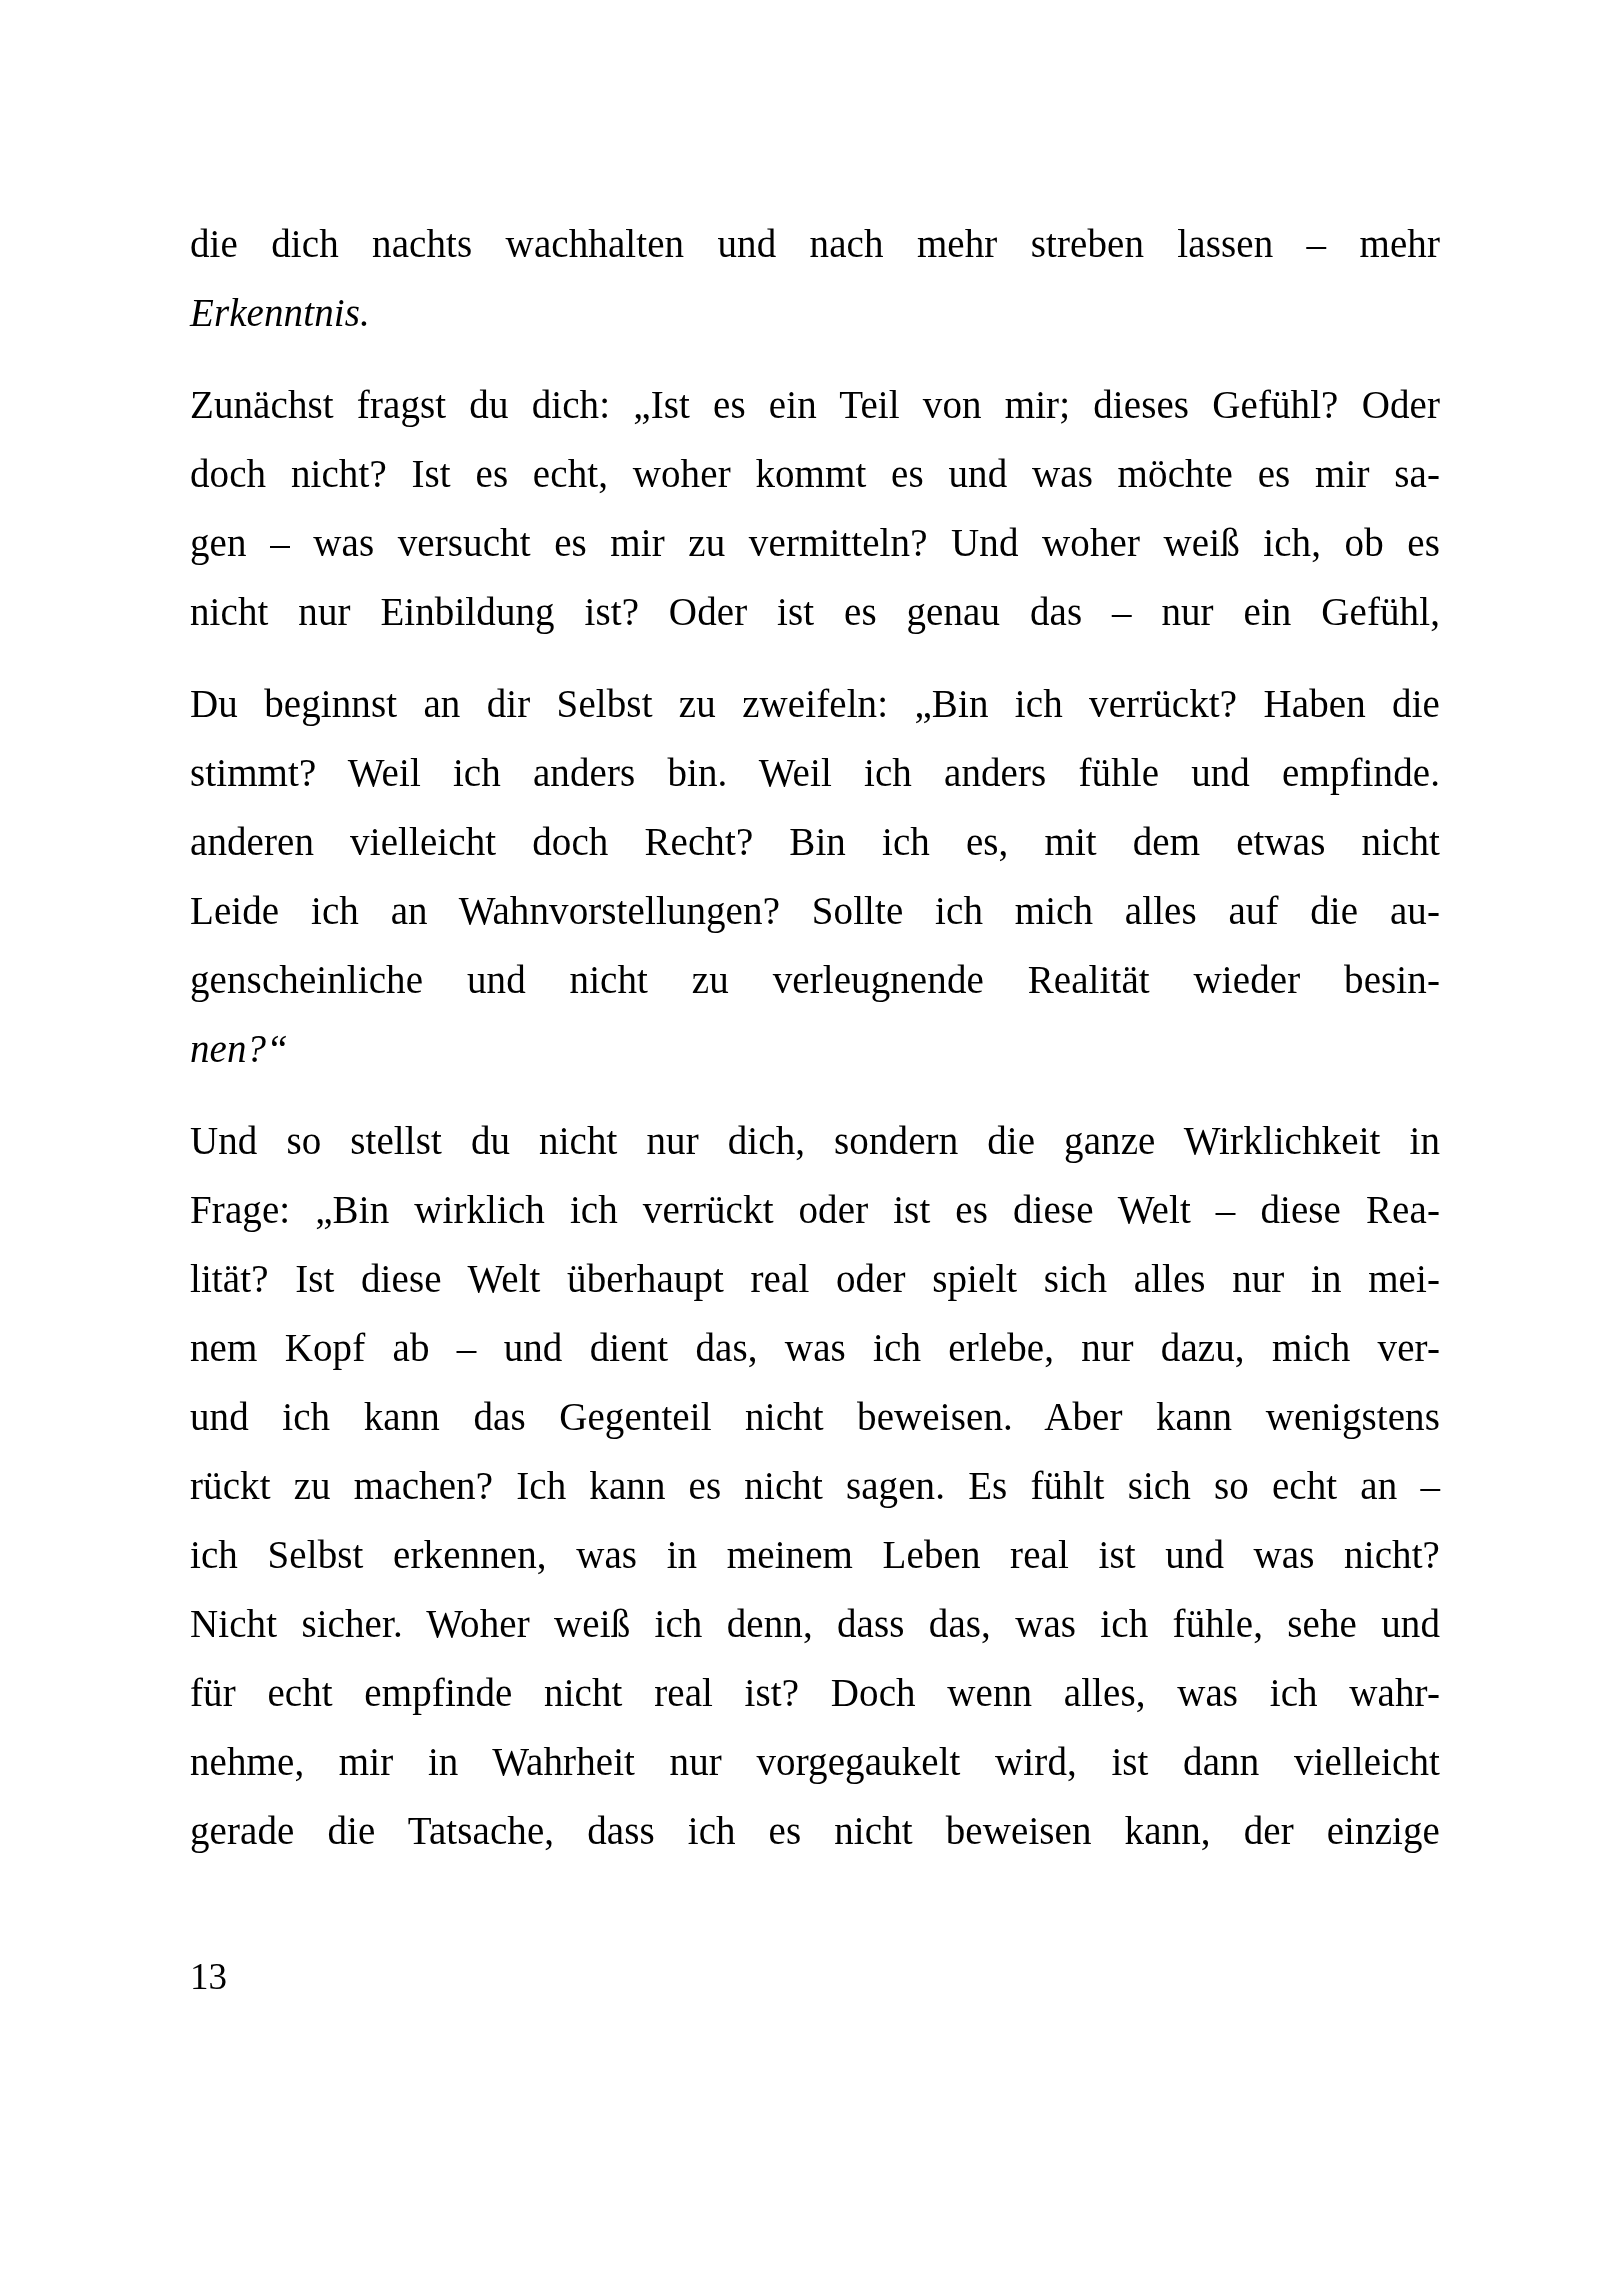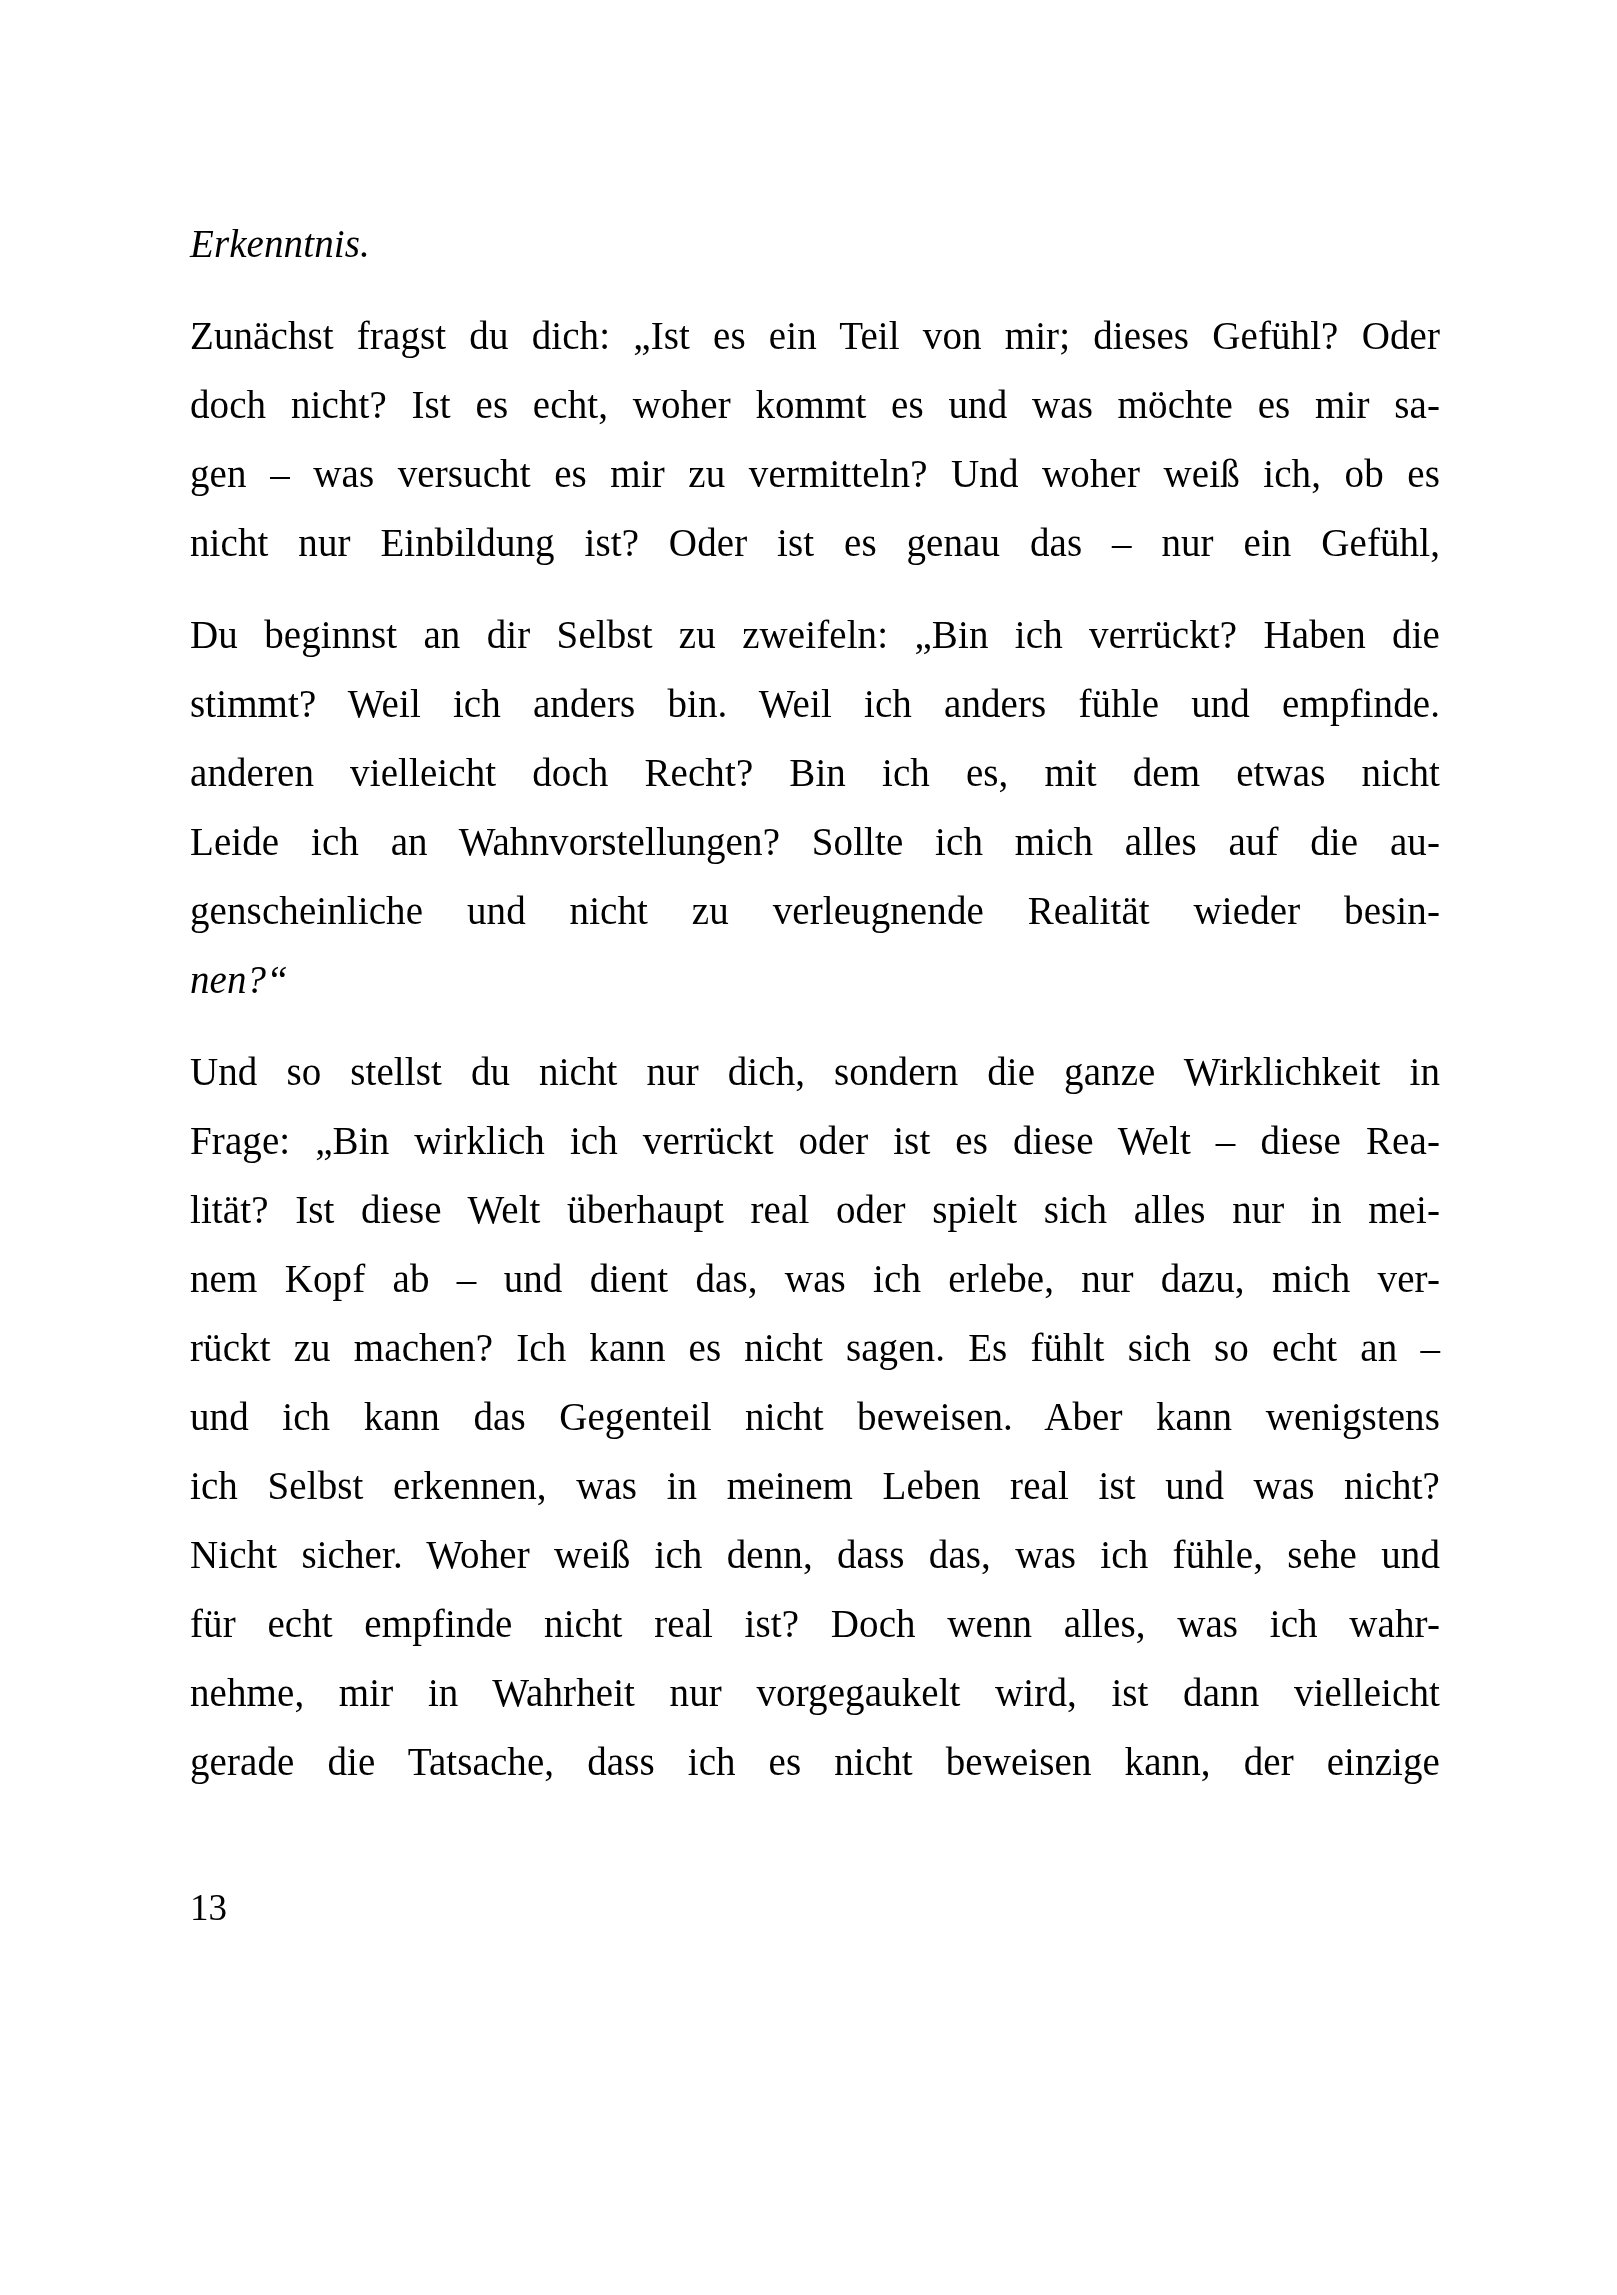--- a/index.html
+++ b/index.html
@@ -40,20 +40,21 @@
     font-size: 37px;
     line-height: 51px;
   }
 </style>
 </head>
 <body>
 
 <div class="page">
   <main class="text-block">
       <div class="paragraph">
+        <div class="line">die dich nachts wachhalten und nach mehr streben lassen – mehr</div>
         <div class="line last-ragged">Erkenntnis.</div>
       </div>
       <div class="paragraph">
         <div class="line">Zunächst fragst du dich: „Ist es ein Teil von mir; dieses Gefühl? Oder</div>
         <div class="line">doch nicht? Ist es echt, woher kommt es und was möchte es mir sa-</div>
         <div class="line">gen – was versucht es mir zu vermitteln? Und woher weiß ich, ob es</div>
         <div class="line">nicht nur Einbildung ist? Oder ist es genau das – nur ein Gefühl,</div>
       </div>
       <div class="paragraph">
         <div class="line">Du beginnst an dir Selbst zu zweifeln: „Bin ich verrückt? Haben die</div>
@@ -61,22 +62,22 @@
         <div class="line">anderen vielleicht doch Recht? Bin ich es, mit dem etwas nicht</div>
         <div class="line">Leide ich an Wahnvorstellungen? Sollte ich mich alles auf die au-</div>
         <div class="line">genscheinliche und nicht zu verleugnende Realität wieder besin-</div>
         <div class="line last-ragged">nen?“</div>
       </div>
       <div class="paragraph">
         <div class="line">Und so stellst du nicht nur dich, sondern die ganze Wirklichkeit in</div>
         <div class="line">Frage: „Bin wirklich ich verrückt oder ist es diese Welt – diese Rea-</div>
         <div class="line">lität? Ist diese Welt überhaupt real oder spielt sich alles nur in mei-</div>
         <div class="line">nem Kopf ab – und dient das, was ich erlebe, nur dazu, mich ver-</div>
+        <div class="line">und ich kann das Gegenteil nicht beweisen. Aber kann wenigstens</div>
         <div class="line">rückt zu machen? Ich kann es nicht sagen. Es fühlt sich so echt an –</div>
-        <div class="line">und ich kann das Gegenteil nicht beweisen. Aber kann wenigstens</div>
         <div class="line">ich Selbst erkennen, was in meinem Leben real ist und was nicht?</div>
         <div class="line">Nicht sicher. Woher weiß ich denn, dass das, was ich fühle, sehe und</div>
         <div class="line">für echt empfinde nicht real ist? Doch wenn alles, was ich wahr-</div>
         <div class="line">nehme, mir in Wahrheit nur vorgegaukelt wird, ist dann vielleicht</div>
         <div class="line">gerade die Tatsache, dass ich es nicht beweisen kann, der einzige</div>
       </div>
     </main>
   <footer class="page-footer">
     <span class="page-number">13</span>
   </footer>

